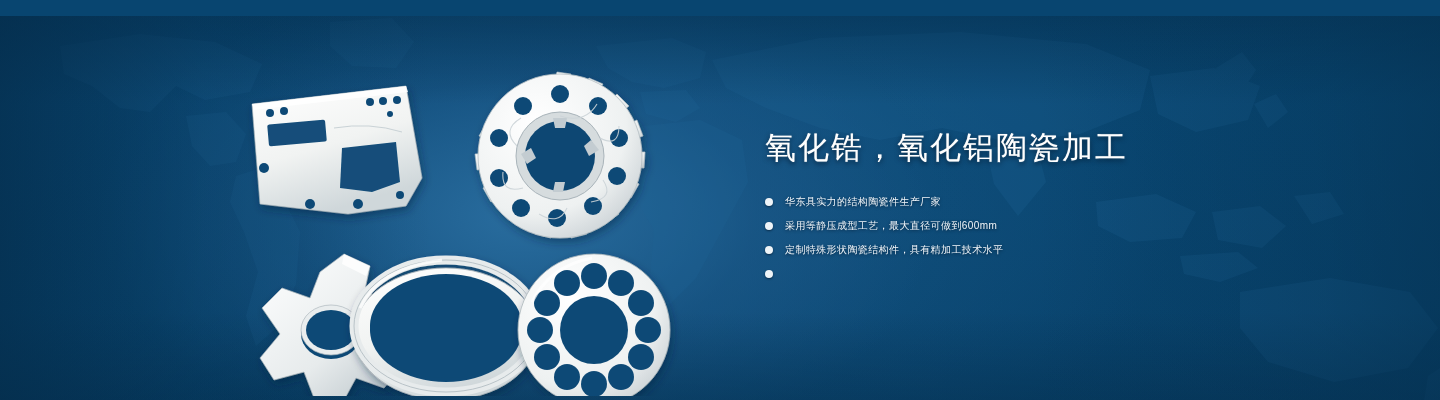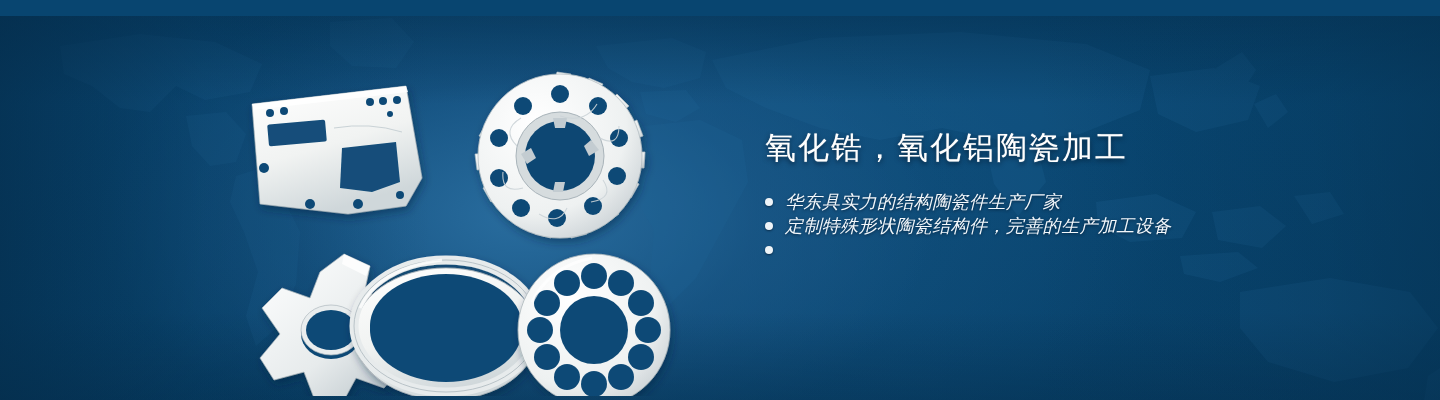--- a/index.html
+++ b/index.html
@@ -33,23 +33,22 @@
   
   #copy{position:absolute;left:765px;top:112px;width:620px;}
   #headline{
     font-size:31px;line-height:40px;color:#ffffff;letter-spacing:2px;
     font-weight:400;white-space:nowrap;
     text-shadow:0 2px 5px rgba(0,20,40,.75),0 0 1px rgba(255,255,255,.5);
   }
   #bullets{margin-top:22px;list-style:none;padding:0;}
   .bullet{
     display:flex;align-items:center;height:24px;margin-bottom:0px;
-    font-size:18px;color:#f2f7fb;white-space:nowrap;
+    font-size:10px;color:#f2f7fb;white-space:nowrap;
     text-shadow:0 1px 3px rgba(0,20,40,.7);
-    font-style:italic;
   }
   .dot{
     width:8px;height:8px;border-radius:50%;
     background:#eef4f8;flex:0 0 8px;margin-right:12px;
     box-shadow:0 1px 2px rgba(0,20,40,.6);
   }
   .btext{letter-spacing:.4px;}
 </style>
 </head>
 <body>
@@ -223,21 +222,25 @@
 
   <div id="copy">
     <div id="headline">氧化锆，氧化铝陶瓷加工</div>
     <ul id="bullets">
       <li class="bullet">
         <span class="dot"></span>
         <span class="btext">华东具实力的结构陶瓷件生产厂家</span>
       </li>
       <li class="bullet">
         <span class="dot"></span>
-        <span class="btext">定制特殊形状陶瓷结构件，完善的生产加工设备</span>
+        <span class="btext">采用等静压成型工艺，最大直径可做到600mm</span>
+      </li>
+      <li class="bullet">
+        <span class="dot"></span>
+        <span class="btext">定制特殊形状陶瓷结构件，具有精加工技术水平</span>
       </li>
       <li class="bullet">
         <span class="dot"></span>
       </li>
     </ul>
   </div>
 
 </div>
 
 </body></html>

